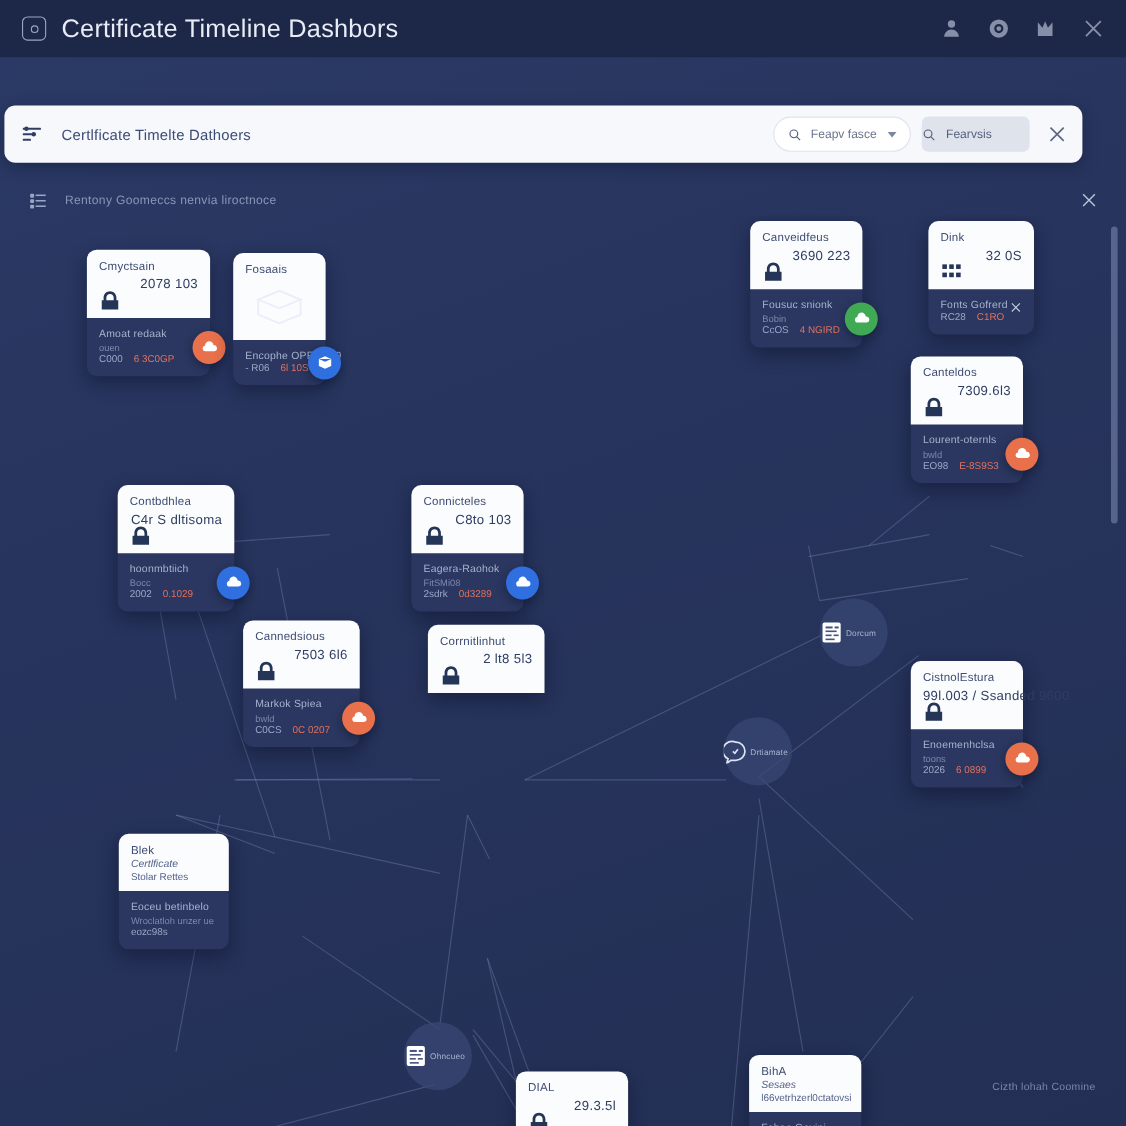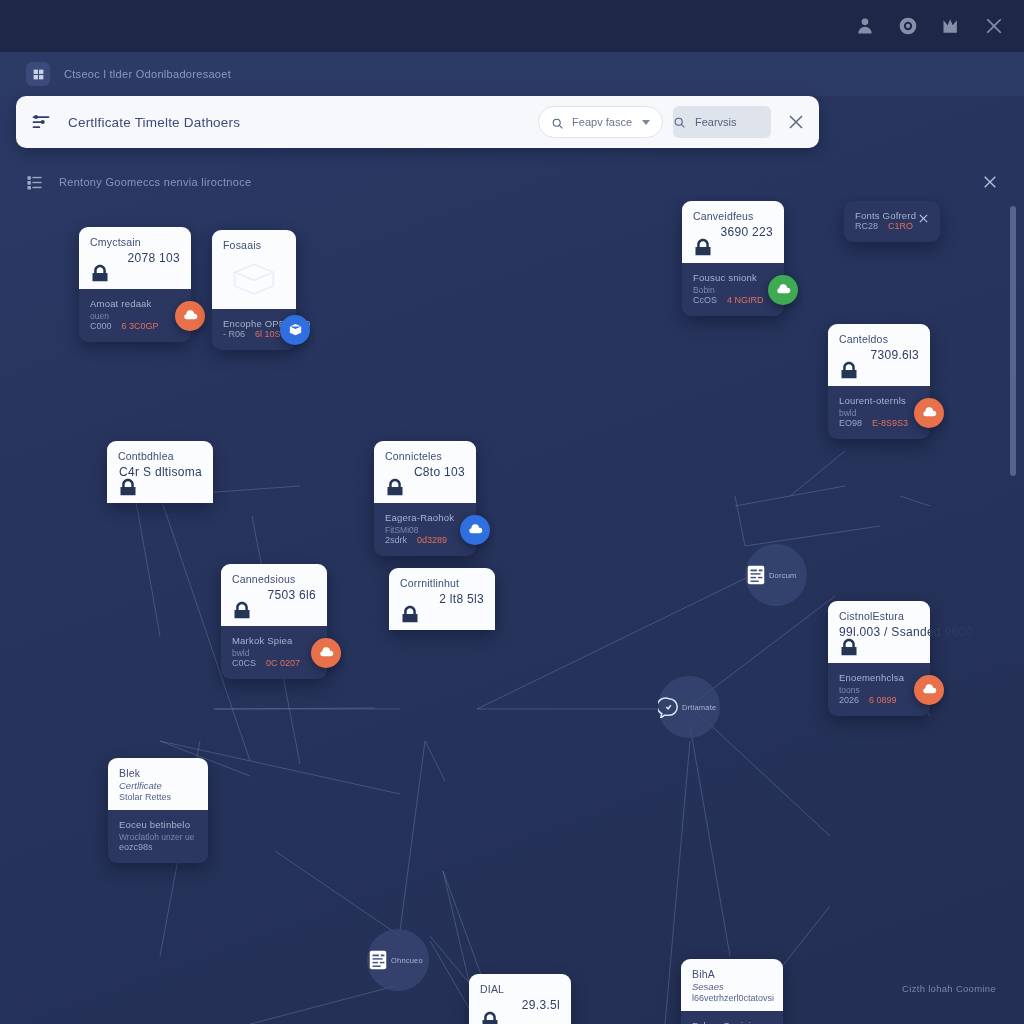--- a/index.html
+++ b/index.html
@@ -54,22 +54,22 @@
   .crumb-icon {
     width: 24px; height: 24px; border-radius: 6px;
     background: #3b4a78;
     display: flex; align-items: center; justify-content: center;
   }
   .crumb-icon svg { width: 13px; height: 13px; fill: #c9d2e8; }
   .crumb-text { font-size: 11px; color: #8c99bb; letter-spacing: .3px; }
 
   
   .searchbar {
-    position: absolute; left: 16px; top: 96px;
-    width: 803px; height: 52px;
+    position: absolute; left: 4px; top: 96px;
+    width: 980px; height: 52px;
     background: #f7f8fb; border-radius: 10px;
     display: flex; align-items: center; padding: 0 14px;
     box-shadow: 0 4px 14px rgba(10,16,38,.35);
   }
   .filter-glyph { width: 22px; height: 20px; margin-right: 16px; }
   .filter-glyph svg { width: 100%; height: 100%; fill: #2f3e66; }
   .search-value { font-size: 13.5px; color: #3b4c77; letter-spacing: .2px; }
   .search-right { margin-left: auto; display: flex; align-items: center; gap: 10px; }
   .scope-select {
     height: 32px; min-width: 112px; border-radius: 16px;
@@ -194,20 +194,26 @@
     position: absolute; right: 28px; bottom: 30px;
     font-size: 9.5px; color: #7b87aa; letter-spacing: .3px;
   }
 </style>
 </head>
 <body>
 
 <div id="app">
 
   <div class="titlebar">
+    <div class="title-left">
+      <div class="app-glyph">
+          <i></i>
+        </div>
+      <div class="app-title">Certificate Timeline Dashbors</div>
+    </div>
     <div class="title-actions">
       <span class="ticon">
         <svg viewBox="0 0 24 24">
             <circle cx="12" cy="7" r="4"></circle>
             <path d="M4 21c0-4.4 3.6-8 8-8s8 3.6 8 8z"></path>
           </svg>
       </span>
       <span class="ticon">
         <svg viewBox="0 0 24 24">
             <path d="M12 2a10 10 0 100 20 10 10 0 000-20zm0 5a5 5 0 110 10 5 5 0 010-10z"></path>
@@ -220,31 +226,20 @@
           </svg>
       </span>
       <span class="ticon">
         <svg viewBox="0 0 24 24">
             <path d="M4.6 3.2L3.2 4.6 10.6 12l-7.4 7.4 1.4 1.4L12 13.4l7.4 7.4 1.4-1.4L13.4 12l7.4-7.4-1.4-1.4L12 10.6z"></path>
           </svg>
       </span>
     </div>
   </div>
 
-  <div class="crumbbar">
-    <span class="crumb-icon">
-      <svg viewBox="0 0 24 24">
-          <rect x="3" y="3" width="8" height="8"></rect>
-          <rect x="13" y="3" width="8" height="8"></rect>
-          <rect x="3" y="13" width="8" height="8"></rect>
-          <rect x="13" y="13" width="8" height="8"></rect>
-        </svg>
-    </span>
-    <span class="crumb-text">Ctseoc l tlder Odonlbadoresaoet</span>
-  </div>
 
   <div class="searchbar">
     <span class="filter-glyph">
       <svg viewBox="0 0 24 24">
           <rect x="2" y="5" width="20" height="2.2" rx="1"></rect>
           <rect x="2" y="11" width="14" height="2.2" rx="1"></rect>
           <rect x="2" y="17" width="9" height="2.2" rx="1"></rect>
           <circle cx="6" cy="6.1" r="2.4"></circle>
           <circle cx="14" cy="12.1" r="2.4"></circle>
         </svg>
@@ -387,20 +382,33 @@
             <div class="bl2">Bobin</div>
             <div class="bl3">CcOS<em>4 NGIRD</em></div>
             <span class="badge green">
               <svg viewBox="0 0 24 24">
                 <path d="M19 18H6a4 4 0 01-.5-7.97A6 6 0 0117.7 9.2 4.4 4.4 0 0119 18z"></path>
               </svg>
             </span>
           </div>
         </div>
         <div class="card" style="left: 844px; top: 5px; width: 96px;">
+          <div class="card-top">
+            <div class="card-title">Dink</div>
+            <div class="card-metric">32 0S</div>
+            <span class="lockicon"><svg viewBox="0 0 24 24">
+                <rect x="2" y="4" width="5" height="5"></rect>
+                <rect x="9.5" y="4" width="5" height="5"></rect>
+                <rect x="17" y="4" width="5" height="5"></rect>
+                <rect x="2" y="13" width="5" height="5"></rect>
+                <rect x="9.5" y="13" width="5" height="5"></rect>
+                <rect x="17" y="13" width="5" height="5"></rect>
+              </svg></span>
+            <div style="height:16px"></div>
+          </div>
           <div class="card-bot">
             <span class="xmark"><svg viewBox="0 0 24 24">
                 <path d="M4 4l16 16M20 4L4 20"></path>
               </svg></span>
             <div class="bl1">Fonts Gofrerd</div>
             <div class="bl3">RC28<em>C1RO</em></div>
           </div>
         </div>
         <div class="card" style="left: 828px; top: 128px; width: 102px;">
           <div class="card-top">
@@ -423,20 +431,30 @@
           </div>
         </div>
         <div class="card" style="left: 107px; top: 245px; width: 106px;">
           <div class="card-top">
             <div class="card-title">Contbdhlea</div>
             <div class="card-metric">C4r S dltisoma</div>
             <span class="lockicon"><svg viewBox="0 0 24 24">
                 <path d="M12 2C8.1 2 5 5.1 5 9v3H3v10h18V12h-2V9c0-3.9-3.1-7-7-7zm0 3c2.2 0 4 1.8 4 4v3H8V9c0-2.2 1.8-4 4-4z"></path>
               </svg></span>
             <div style="height:16px"></div>
+          </div>
+          <div class="card-bot">
+            <div class="bl1">hoonmbtiich</div>
+            <div class="bl2">Bocc</div>
+            <div class="bl3">2002<em>0.1029</em></div>
+            <span class="badge blue">
+              <svg viewBox="0 0 24 24">
+                <path d="M19 18H6a4 4 0 01-.5-7.97A6 6 0 0117.7 9.2 4.4 4.4 0 0119 18z"></path>
+              </svg>
+            </span>
           </div>
         </div>
         <div class="card" style="left: 374px; top: 245px; width: 102px;">
           <div class="card-top">
             <div class="card-title">Connicteles</div>
             <div class="card-metric">C8to 103</div>
             <span class="lockicon"><svg viewBox="0 0 24 24">
                 <path d="M12 2C8.1 2 5 5.1 5 9v3H3v10h18V12h-2V9c0-3.9-3.1-7-7-7zm0 3c2.2 0 4 1.8 4 4v3H8V9c0-2.2 1.8-4 4-4z"></path>
               </svg></span>
             <div style="height:16px"></div>
@@ -541,21 +559,21 @@
               <rect x="3" y="2" width="18" height="20" rx="2" fill="#ffffff"></rect>
               <rect x="6" y="6" width="7" height="2" fill="#46557f"></rect>
               <rect x="15" y="6" width="4" height="2" fill="#46557f"></rect>
               <rect x="6" y="10" width="11" height="1.6" fill="#46557f"></rect>
               <rect x="6" y="14" width="6" height="1.6" fill="#46557f"></rect>
               <rect x="14" y="14" width="5" height="1.6" fill="#46557f"></rect>
               <rect x="6" y="18" width="9" height="1.6" fill="#46557f"></rect>
             </svg></span>
           <span class="nlabel">Dorcum</span>
         </div>
-        <div class="node" style="left: 658px; top: 480px;">
+        <div class="node" style="left: 658px; top: 456px;">
           <span class="nicon"><svg viewBox="0 0 24 24" fill="none" stroke="#dbe2f2" stroke-width="1.7">
               <path d="M12 3a9 9 0 019 9 9 9 0 01-9 9H7l-4 3 1.2-4.6A9 9 0 0112 3z"></path>
               <path d="M9 12l2 2 3-4"></path>
             </svg></span>
           <span class="nlabel">Drtiamate</span>
         </div>
         <div class="node" style="left: 367px; top: 733px;">
           <span class="nicon"><svg viewBox="0 0 24 24">
               <rect x="3" y="2" width="18" height="20" rx="2" fill="#ffffff"></rect>
               <rect x="6" y="6" width="7" height="2" fill="#46557f"></rect>

